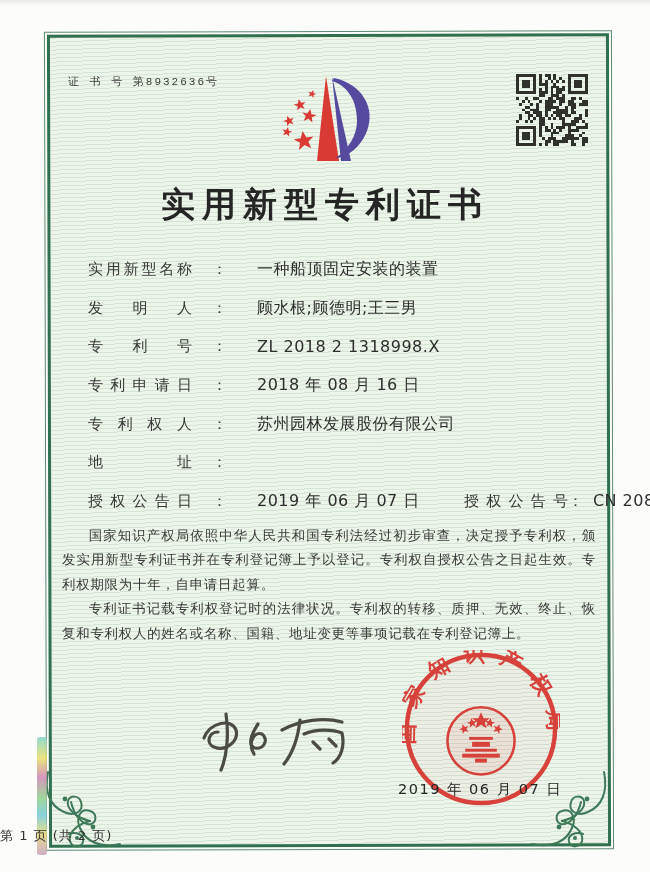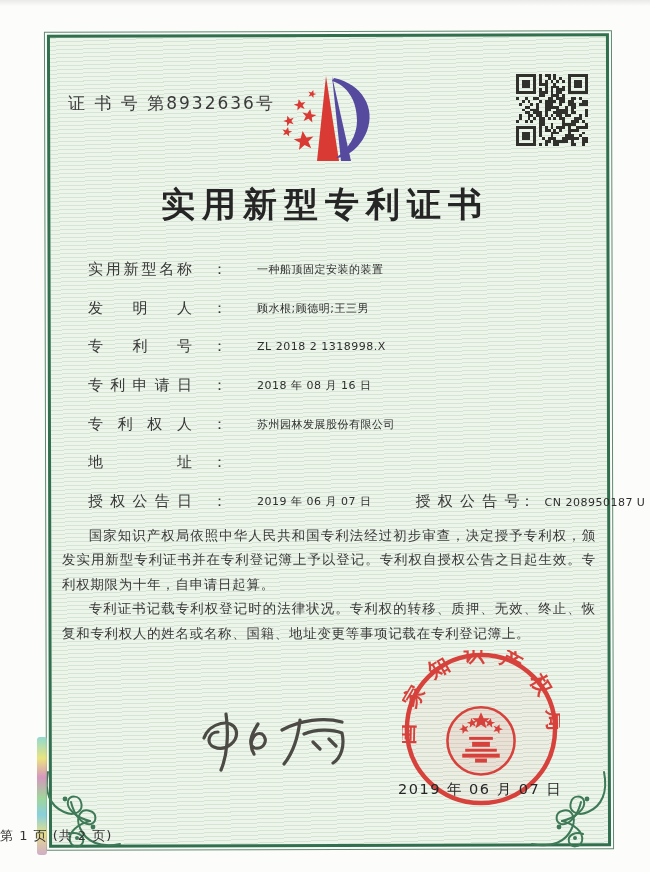--- a/index.html
+++ b/index.html
@@ -30,40 +30,40 @@
   .corner-br{right:40px;bottom:22px;}
   .corner-bl{left:42px;bottom:22px;transform:scaleX(-1);}
   .hologram-strip{
     position:absolute;left:37px;top:737px;width:10px;height:118px;z-index:4;
     background:linear-gradient(180deg,#7fd4c9 0%,#e8e06a 18%,#cf86b4 34%,#8fd08a 52%,#74c9d8 66%,#e3d977 82%,#c9a0c0 100%);
     filter:blur(0.4px);opacity:.85;border-radius:3px;
   }
   
   .content{position:absolute;inset:0;z-index:5;color:#333;}
   .cert-no{
-    position:absolute;left:68px;top:92px;
-    font-size:17px;letter-spacing:2px;color:#3a3a3a;
+    position:absolute;left:68px;top:74px;
+    font-size:11px;letter-spacing:2px;color:#3a3a3a;font-family:Liberation Mono, monospace;
   }
   .logo{position:absolute;left:252px;top:64px;}
   .qr{position:absolute;left:516px;top:74px;width:72px;height:72px;}
   .qr svg{width:72px;height:72px;fill:#30302c;shape-rendering:crispEdges;}
   .doc-title{
     position:absolute;left:0;top:182px;width:100%;
     text-align:center;font-family:"DejaVu Serif","Liberation Serif",serif;
     font-size:34px;font-weight:600;letter-spacing:7px;color:#252525;
   }
   .fields{position:absolute;left:88px;top:250px;width:500px;}
   .field-row{display:flex;align-items:center;height:38.7px;gap:20px;}
   .f-label{
     display:inline-block;width:104px;flex:0 0 104px;
     font-size:15px;color:#383838;
     text-align:justify;text-align-last:justify;
   }
   .f-colon{font-size:15px;color:#383838;}
-  .f-value{margin-left:10px;font-size:11px;color:#2e2e2e;letter-spacing:0.5px;white-space:nowrap;}
+  .f-value{margin-left:10px;font-size:16px;color:#2e2e2e;letter-spacing:0.5px;white-space:nowrap;}
   .grant-pair2{display:flex;align-items:baseline;margin-left:24px;}
   .paragraphs{position:absolute;left:62px;top:524px;width:534px;}
   .paragraphs p{
     margin:0;text-indent:2em;
     font-size:13.4px;line-height:1.82;letter-spacing:0.8px;color:#3a3a3a;
     text-align:justify;
   }
   .sig-block{position:absolute;left:88px;top:728px;font-size:15px;color:#333;}
   .sig-role{letter-spacing:3px;}
   .sig-name{margin-top:13px;letter-spacing:2px;}

